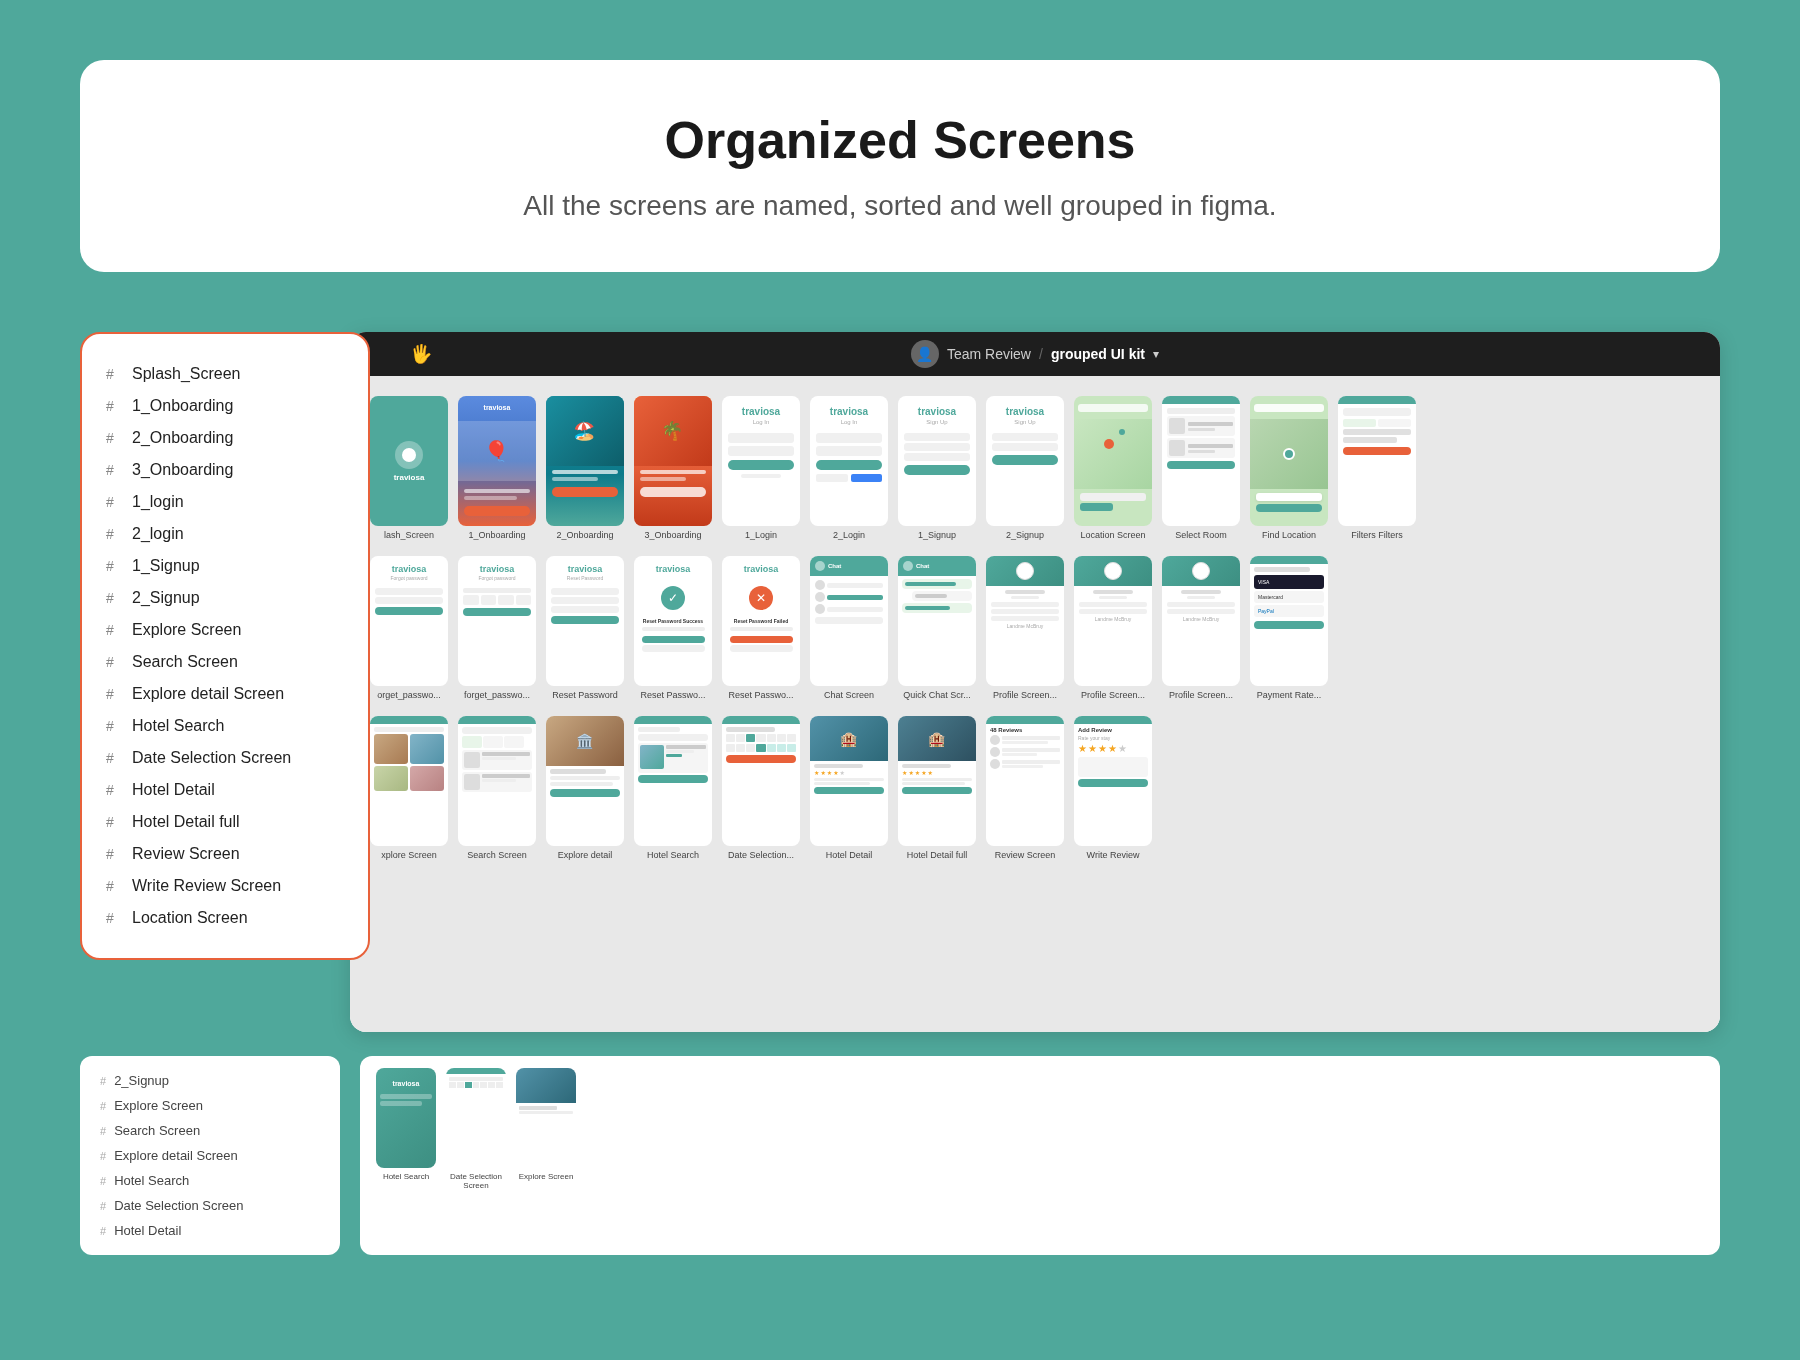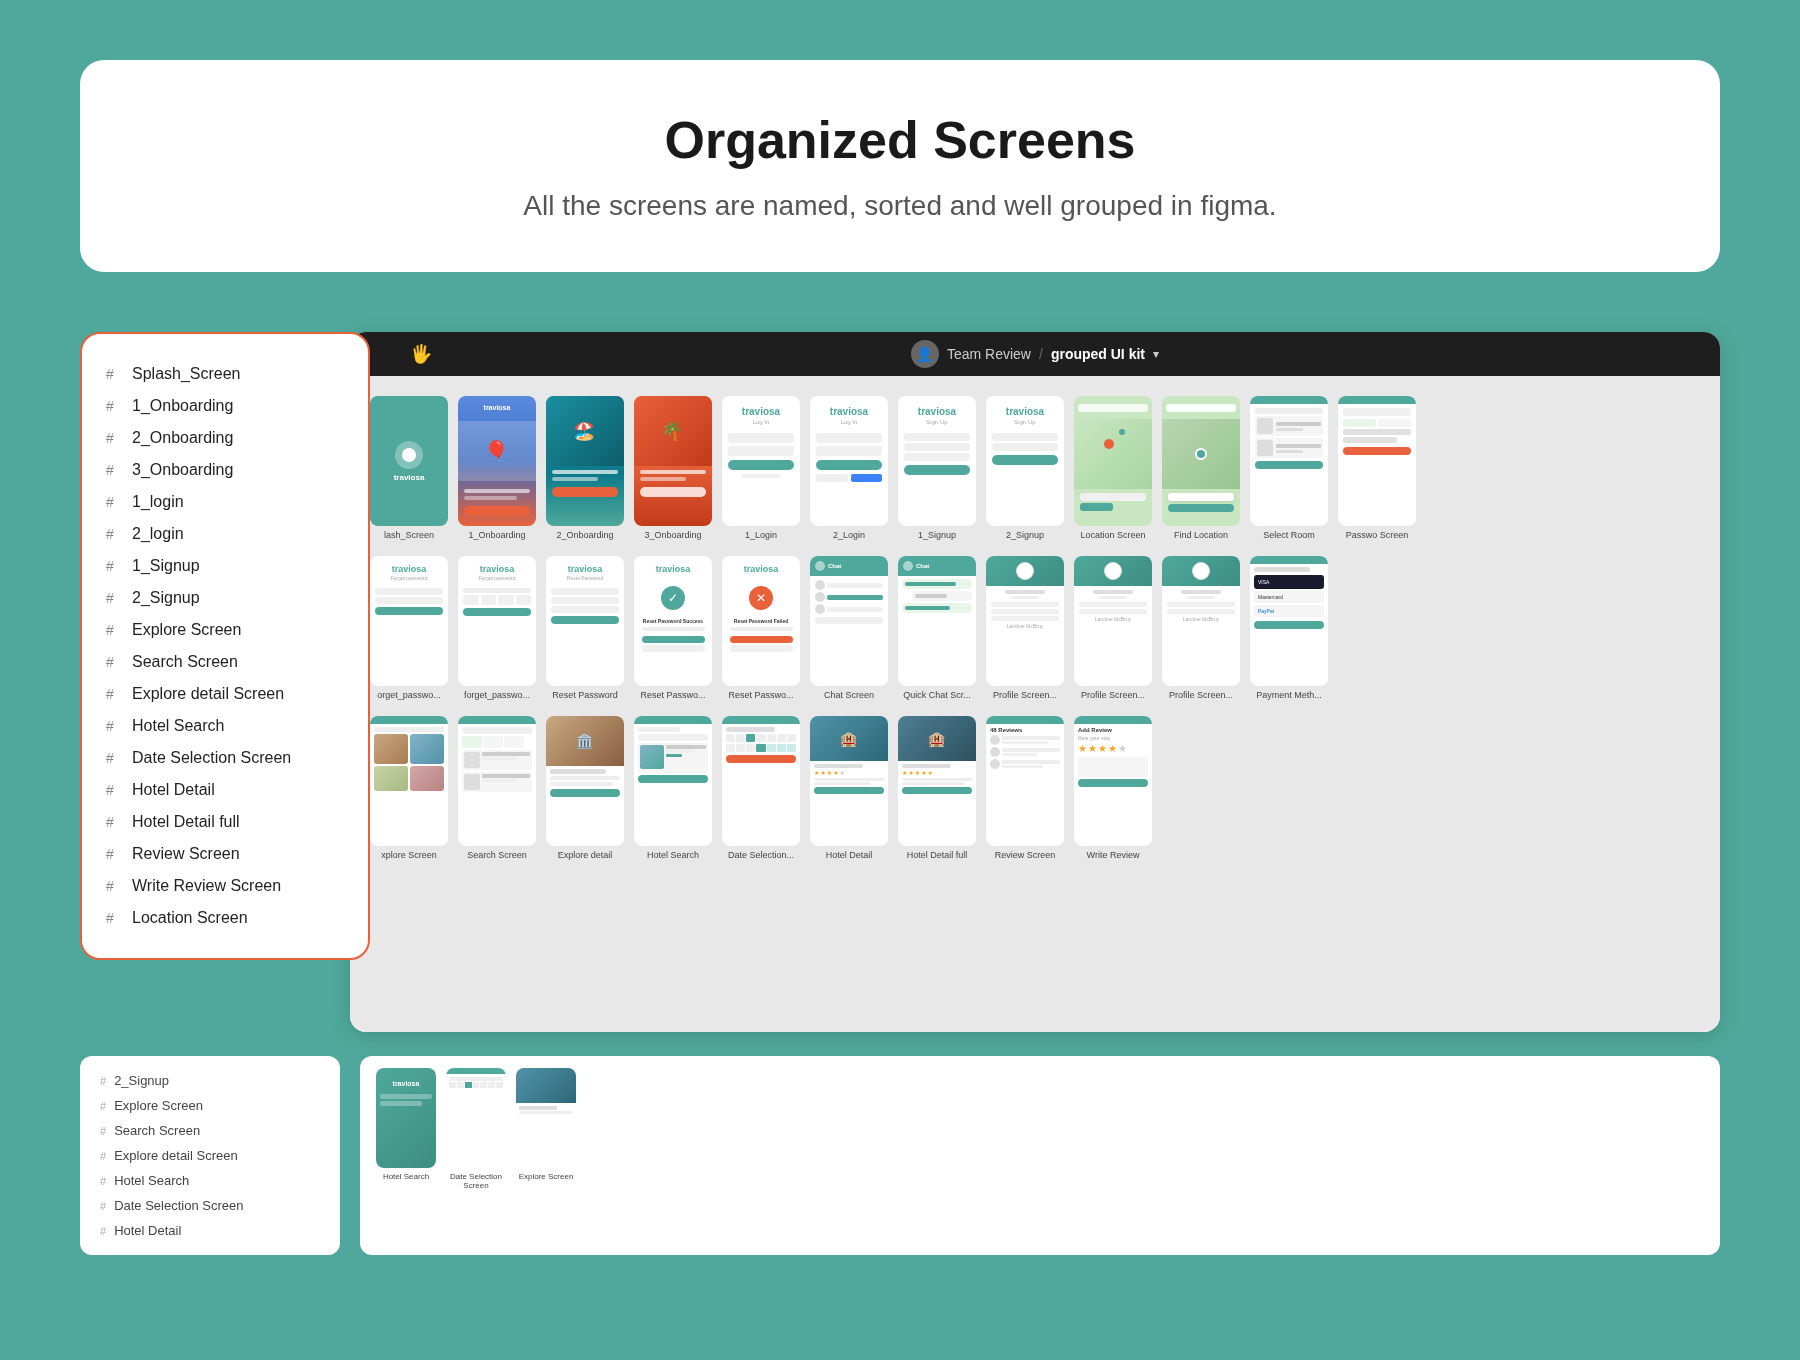--- a/index.html
+++ b/index.html
@@ -452,36 +452,20 @@
                 </div>
                 <div style="padding:4px 6px;">
                   <div style="height:8px;background:#f0f0f0;border-radius:3px;margin-bottom:2px;"></div>
                   <div style="height:8px;background:#4fa89b;border-radius:3px;margin-bottom:2px;width:50%;"></div>
                 </div>
               </div>
               <span class="screen-label">Location Screen</span>
             </div>
 
             <div class="screen-item">
-              <div class="phone-screen bg-map">
-                <div style="padding:4px;padding-top:8px;">
-                  <div style="height:8px;background:rgba(255,255,255,0.9);border-radius:3px;margin-bottom:3px;"></div>
-                </div>
-                <div style="width:100%;height:70px;background:linear-gradient(135deg,#b8d6b0,#98c592);position:relative;display:flex;align-items:center;justify-content:center;">
-                  <div style="width:12px;height:12px;border-radius:50%;background:#4fa89b;border:2px solid white;"></div>
-                </div>
-                <div style="padding:4px 6px;">
-                  <div style="height:8px;background:white;border-radius:3px;margin-bottom:2px;box-shadow:0 1px 3px rgba(0,0,0,0.1);"></div>
-                  <div style="height:8px;background:#4fa89b;border-radius:5px;margin-top:3px;"></div>
-                </div>
-              </div>
-              <span class="screen-label">Find Location</span>
-            </div>
-
-            <div class="screen-item">
               <div class="phone-screen phone-white">
                 <div style="height:8px;background:#4fa89b;width:100%;"></div>
                 <div style="padding:4px 5px;">
                   <div style="height:6px;background:#eee;border-radius:2px;margin-bottom:2px;"></div>
                   <div style="height:20px;background:#f5f5f5;border-radius:3px;margin-bottom:2px;display:flex;align-items:center;padding:2px;">
                     <div style="width:16px;height:16px;background:#ddd;border-radius:2px;flex-shrink:0;"></div>
                     <div style="flex:1;margin-left:3px;">
                       <div style="height:4px;background:#ccc;border-radius:1px;margin-bottom:2px;"></div>
                       <div style="height:3px;background:#ddd;border-radius:1px;width:60%;"></div>
                     </div>
@@ -493,34 +477,50 @@
                       <div style="height:3px;background:#ddd;border-radius:1px;width:60%;"></div>
                     </div>
                   </div>
                   <div style="height:8px;background:#4fa89b;border-radius:4px;margin-top:3px;"></div>
                 </div>
               </div>
               <span class="screen-label">Select Room</span>
             </div>
 
             <div class="screen-item">
+              <div class="phone-screen bg-map">
+                <div style="padding:4px;padding-top:8px;">
+                  <div style="height:8px;background:rgba(255,255,255,0.9);border-radius:3px;margin-bottom:3px;"></div>
+                </div>
+                <div style="width:100%;height:70px;background:linear-gradient(135deg,#b8d6b0,#98c592);position:relative;display:flex;align-items:center;justify-content:center;">
+                  <div style="width:12px;height:12px;border-radius:50%;background:#4fa89b;border:2px solid white;"></div>
+                </div>
+                <div style="padding:4px 6px;">
+                  <div style="height:8px;background:white;border-radius:3px;margin-bottom:2px;box-shadow:0 1px 3px rgba(0,0,0,0.1);"></div>
+                  <div style="height:8px;background:#4fa89b;border-radius:5px;margin-top:3px;"></div>
+                </div>
+              </div>
+              <span class="screen-label">Find Location</span>
+            </div>
+
+            <div class="screen-item">
               <div class="phone-screen phone-white">
                 <div style="height:8px;background:#4fa89b;width:100%;"></div>
                 <div style="padding:4px 5px;">
                   <div style="height:8px;background:#f0f0f0;border-radius:3px;margin-bottom:3px;"></div>
                   <div style="display:flex;gap:2px;margin-bottom:2px;">
                     <div style="flex:1;height:8px;background:#e8f5e9;border-radius:2px;"></div>
                     <div style="flex:1;height:8px;background:#f5f5f5;border-radius:2px;"></div>
                   </div>
                   <div style="height:6px;background:#e0e0e0;border-radius:2px;margin-bottom:2px;"></div>
                   <div style="height:6px;background:#e0e0e0;border-radius:2px;margin-bottom:2px;width:80%;"></div>
                   <div style="height:8px;background:#e8613a;border-radius:4px;margin-top:4px;"></div>
                 </div>
               </div>
-              <span class="screen-label">Passwo Screen</span>
+              <span class="screen-label">Filters Filters</span>
             </div>
           </div>
 
           <div class="screen-row">
 
             <div class="screen-item">
               <div class="phone-screen phone-white">
                 <div style="text-align:center;padding-top:8px;">
                   <div style="font-size:9px;font-weight:800;color:#4fa89b;">traviosa</div>
                   <div style="font-size:5px;color:#aaa;margin-top:1px;">Forgot password</div>
@@ -714,21 +714,21 @@
                   </div>
                   <div style="height:12px;background:#f5f5f5;border-radius:3px;margin-bottom:2px;display:flex;align-items:center;padding:2px 4px;">
                     <div style="font-size:5px;color:#333;">Mastercard</div>
                   </div>
                   <div style="height:12px;background:#f5f5f5;border-radius:3px;margin-bottom:2px;display:flex;align-items:center;padding:2px 4px;">
                     <div style="font-size:5px;color:#0070ba;">PayPal</div>
                   </div>
                   <div style="height:8px;background:#4fa89b;border-radius:4px;margin-top:4px;"></div>
                 </div>
               </div>
-              <span class="screen-label">Payment Meth...</span>
+              <span class="screen-label">Payment Rate...</span>
             </div>
           </div>
 
           <div class="screen-row">
 
             <div class="screen-item">
               <div class="phone-screen phone-white">
                 <div style="height:8px;background:#4fa89b;"></div>
                 <div style="padding:3px 4px;">
                   <div style="height:5px;background:#eee;border-radius:2px;margin-bottom:2px;"></div>

